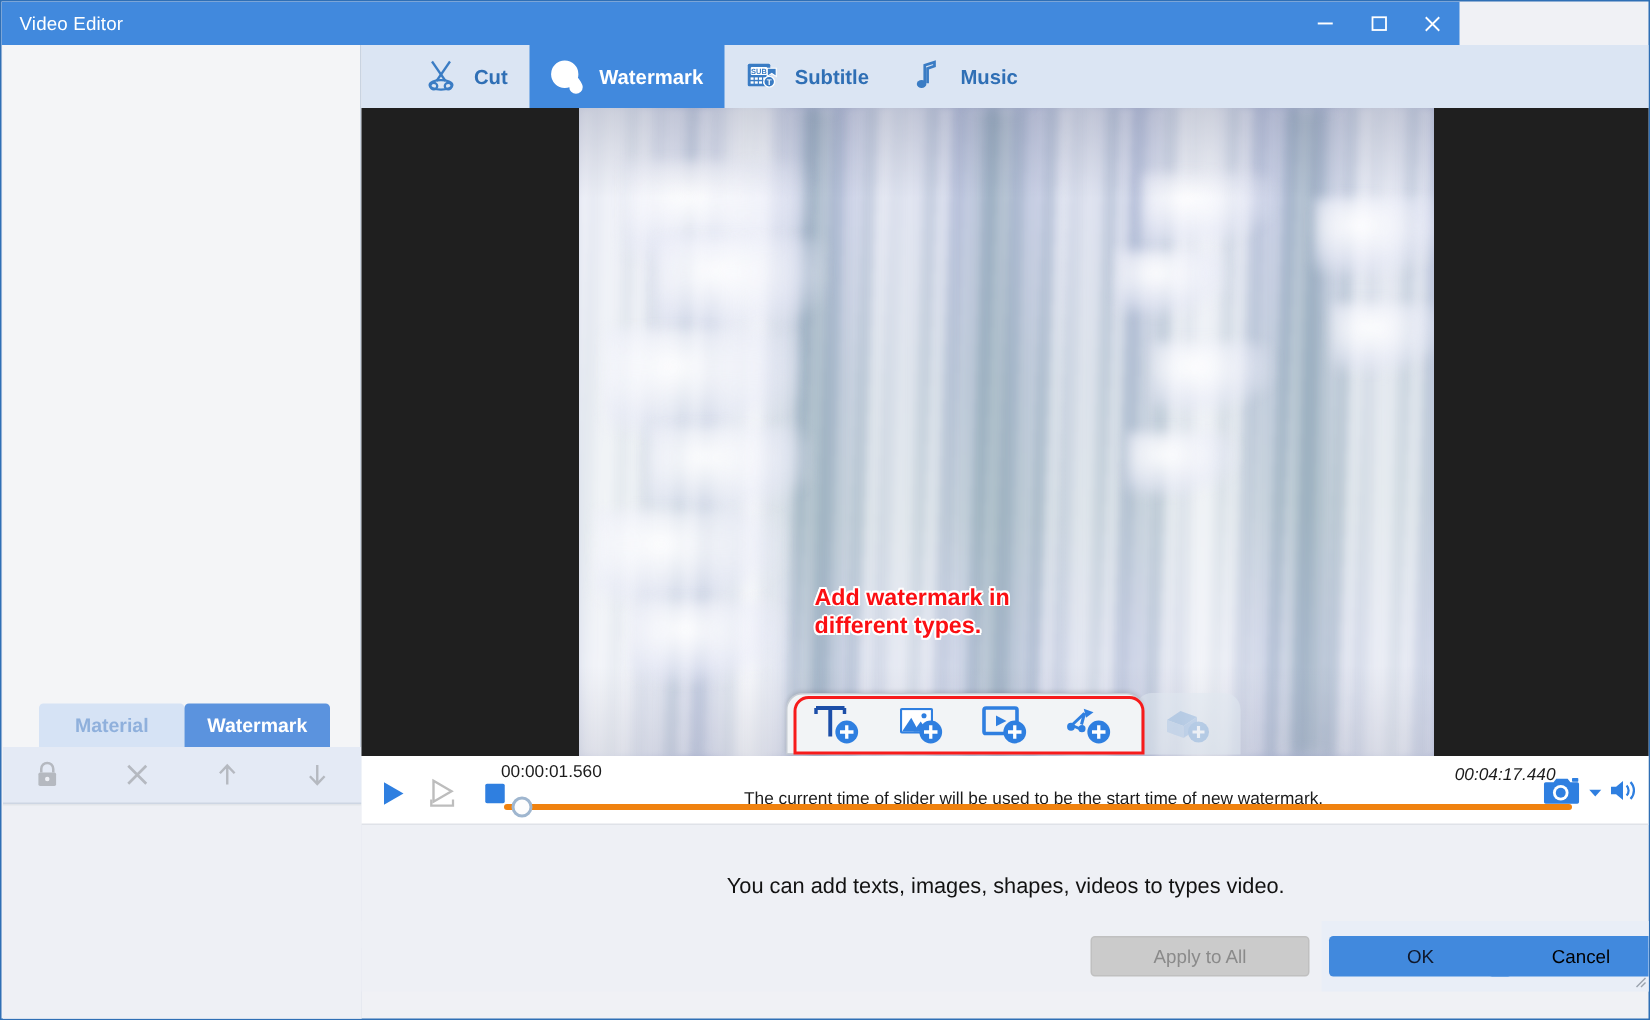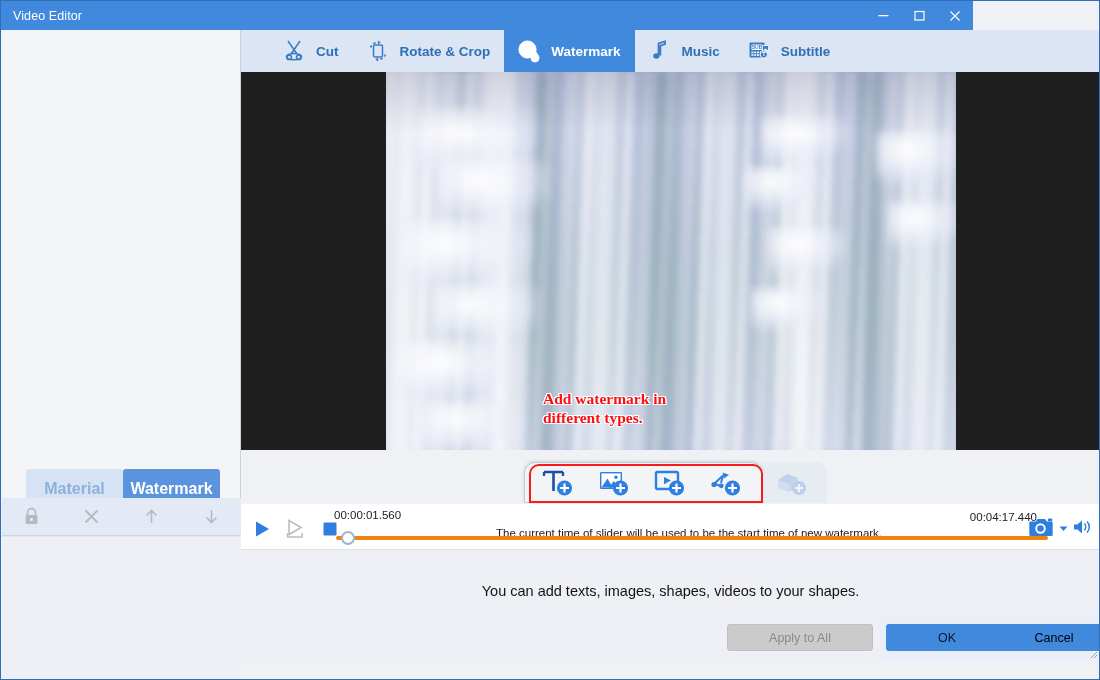--- a/index.html
+++ b/index.html
@@ -48,22 +48,22 @@
     position: absolute; left: 0; top: 0; right: 0;
     height: 439px;
     background: #f4f5f7;
   }
   .lp-tabs {
     position: absolute; left: 24px; top: 439px;
     display: flex; align-items: flex-end;
   }
   .lp-tab {
     width: 97px; height: 29px;
-    display: flex; align-items: flex-end; justify-content: center;
-    font-size: 16px; font-weight: bold;
+    display: flex; align-items: center; justify-content: center;
+    font-size: 13px; font-weight: bold;
     cursor: pointer;
     border-top-left-radius: 3px; border-top-right-radius: 3px;
   }
   .lp-tab.inactive { background: #d6e3f5; color: #8fb0dc; }
   .lp-tab.active { background: #5b93de; color: #ffffff; }
 
   .lp-toolbar {
     position: absolute; left: 0; top: 468px;
     width: 239px; height: 38px;
     background: #e4eaf5;
@@ -105,24 +105,23 @@
   .feature-tab.active .ft-ico circle,
   .feature-tab.active .ft-ico rect,
   .feature-tab.active .ft-ico ellipse,
   .feature-tab.active .ft-ico polygon { fill: #ffffff; stroke: #ffffff; }
   .ft-ico { width: 26px; height: 26px; display: block; flex: 0 0 26px; }
   .feature-pad-left { width: 28px; height: 42px; }
 
   
   .stage {
     position: absolute; left: 240px; top: 71px;
-    width: 859px; height: 378px;
+    width: 859px; height: 432px;
     background: #1f1f1f;
     overflow: hidden;
-    font-family: Liberation Serif, serif;
   }
   .video-frame {
     position: absolute; left: 145px; top: 0;
     width: 570px; height: 432px;
     overflow: hidden;
     background: #b9c0dd;
   }
   .ice {
     position: absolute; inset: 0;
     background:
@@ -217,21 +216,21 @@
   }
   .tbtn { width: 26px; height: 24px; display:flex; align-items:center; justify-content:center; cursor: pointer; }
   .tbtn svg { display:block; }
 
   .time-left {
     position: absolute; left: 93px; top: 5px;
     font-size: 11.5px; color: #1b1b1b;
   }
   .time-right {
     position: absolute; right: 63px; top: 7px;
-    font-size: 11.5px; color: #1b1b1b;
+    font-size: 11.5px; color: #1b1b1b; font-style: italic;
   }
   .hint-text {
     position: absolute; left: 255px; top: 5px;
     font-size: 11.5px; color: #1b1b1b;
     white-space: nowrap;
     margin-top: 18px;
   }
   .track-wrap {
     position: absolute; left: 95px; top: 28px;
     width: 712px; height: 12px;
@@ -378,55 +377,35 @@
           <path d="M7 3 L16 16"></path>
             <path d="M19 3 L10 16"></path>
           <ellipse cx="8.2" cy="19.4" rx="2.3" ry="2.1"></ellipse>
           <ellipse cx="17.8" cy="19.4" rx="2.3" ry="2.1"></ellipse>
           <ellipse cx="13" cy="18.6" rx="7.6" ry="3.2"></ellipse>
         </g>
       </svg>
       <span class="ft-label">Cut</span>
     </div>
 
-    <div class="feature-tab">
-      <svg class="ft-ico" viewBox="0 0 26 26">
-        <g fill="none" stroke="#3a7cc4" stroke-width="1.5">
-          <rect x="8.5" y="7" width="9" height="12" rx="1.4"></rect>
-          <path d="M5.5 9.5 A8.5 8.5 0 0 1 13 4.4" stroke-dasharray="2.4 2.2"></path>
-          <path d="M20.5 16.5 A8.5 8.5 0 0 1 13 21.6" stroke-dasharray="2.4 2.2"></path>
-        </g>
-        <path d="M13 2.5 L15.6 4.6 L13 6.4 Z" fill="#3a7cc4"></path>
-        <path d="M13 23.5 L10.4 21.4 L13 19.6 Z" fill="#3a7cc4"></path>
-      </svg>
-      <span class="ft-label">Rotate &amp; Crop</span>
-    </div>
 
 
     <div class="feature-tab active">
       <svg class="ft-ico" viewBox="0 0 26 26">
         <circle cx="11.5" cy="11.5" r="8.6" fill="#ffffff"></circle>
         <g fill="#4189dd">
           <circle cx="11.5" cy="11.5" r="2.2"></circle>
           <circle cx="11.5" cy="6" r="2"></circle>
             <circle cx="11.5" cy="17" r="2"></circle>
           <circle cx="6" cy="11.5" r="2"></circle>
             <circle cx="17" cy="11.5" r="2"></circle>
         </g>
         <path d="M19 13 C21.5 16 23 18.2 23 20 a4 4 0 0 1 -8 0 c0 -1.8 1.5 -4 4 -7 Z" fill="#ffffff"></path>
       </svg>
       <span class="ft-label">Watermark</span>
-    </div>
-
-    <div class="feature-tab">
-      <svg class="ft-ico" viewBox="0 0 26 26">
-        <path d="M11.5 17.5 V5.5 L18 3.4 V6 L13.4 7.6 V17.5" fill="none" stroke="#3a7cc4" stroke-width="1.8"></path>
-        <ellipse cx="9.4" cy="18" rx="3.2" ry="2.7" fill="#3a7cc4"></ellipse>
-      </svg>
-      <span class="ft-label">Music</span>
     </div>
 
     <div class="feature-tab">
       <svg class="ft-ico" viewBox="0 0 26 26">
         <rect x="3.5" y="4.5" width="15" height="15" rx="1" fill="#3a7cc4"></rect>
         <rect x="5.5" y="6.6" width="11" height="5.4" rx="0.8" fill="#ffffff"></rect>
         <text x="11" y="11" font-size="5" font-family="Liberation Sans, sans-serif" text-anchor="middle" fill="#3a7cc4" font-weight="bold">SUB</text>
         <g fill="#ffffff">
           <rect x="5.4" y="13.6" width="2" height="1.6"></rect>
             <rect x="8.2" y="13.6" width="2" height="1.6"></rect>
@@ -436,20 +415,28 @@
             <rect x="8.2" y="16.2" width="2" height="1.6"></rect>
           <rect x="11" y="16.2" width="2" height="1.6"></rect>
             <rect x="13.8" y="16.2" width="2" height="1.6"></rect>
         </g>
         <path d="M16.5 7.5 L22.5 7.5 L22.5 13 L19.5 11 L16.5 13 Z" fill="#3a7cc4" stroke="#ffffff" stroke-width="0.8"></path>
         <circle cx="17.8" cy="16.5" r="3.6" fill="#3a7cc4" stroke="#ffffff" stroke-width="0.9"></circle>
         <text x="17.8" y="18.4" font-size="5.4" font-family="Liberation Sans, sans-serif" text-anchor="middle" fill="#ffffff" font-weight="bold">T</text>
       </svg>
       <span class="ft-label">Subtitle</span>
     </div>
+
+    <div class="feature-tab">
+      <svg class="ft-ico" viewBox="0 0 26 26">
+        <path d="M11.5 17.5 V5.5 L18 3.4 V6 L13.4 7.6 V17.5" fill="none" stroke="#3a7cc4" stroke-width="1.8"></path>
+        <ellipse cx="9.4" cy="18" rx="3.2" ry="2.7" fill="#3a7cc4"></ellipse>
+      </svg>
+      <span class="ft-label">Music</span>
+    </div>
   </div>
 
   <div class="stage">
     <div class="video-frame">
       <div class="ice"></div>
       <div class="ice-col" style="left:-6%;  width:20%; background:linear-gradient(90deg, rgba(255,255,255,.10), rgba(255,255,255,.72) 45%, rgba(255,255,255,.05));"></div>
       <div class="ice-col" style="left:14%;  width:12%; background:linear-gradient(90deg, rgba(255,255,255,.05), rgba(255,255,255,.88) 50%, rgba(255,255,255,.04));"></div>
       <div class="ice-dark" style="left:25%; width:6%;"></div>
       <div class="ice-col" style="left:31%;  width:13%; background:linear-gradient(90deg, rgba(255,255,255,.04), rgba(255,255,255,.55) 50%, rgba(255,255,255,.03));"></div>
       <div class="ice-dark" style="left:45%; width:8%;"></div>
@@ -587,21 +574,21 @@
         <svg width="20" height="18" viewBox="0 0 20 18">
           <path d="M2 6.5 h3.4 L10 2.6 v12.8 L5.4 11.5 H2 Z" fill="#2f7fe0"></path>
           <path d="M12.4 5.6 a5 5 0 0 1 0 6.8" fill="none" stroke="#2f7fe0" stroke-width="1.5"></path>
           <path d="M15 3.4 a8 8 0 0 1 0 11.2" fill="none" stroke="#2f7fe0" stroke-width="1.5"></path>
         </svg>
       </div>
     </div>
   </div>
 
   <div class="info-strip">
-    <span class="info-text">You can add texts, images, shapes, videos to your shapes.</span>
+    <span class="info-text">You can add texts, images, shapes, videos to types video.</span>
   </div>
 
   <div class="footer">
     <div class="footer-right"></div>
     <div class="btn btn-apply">
       <span>Apply to All</span>
     </div>
     <div class="btn btn-ok">
       <span>OK</span>
     </div>

